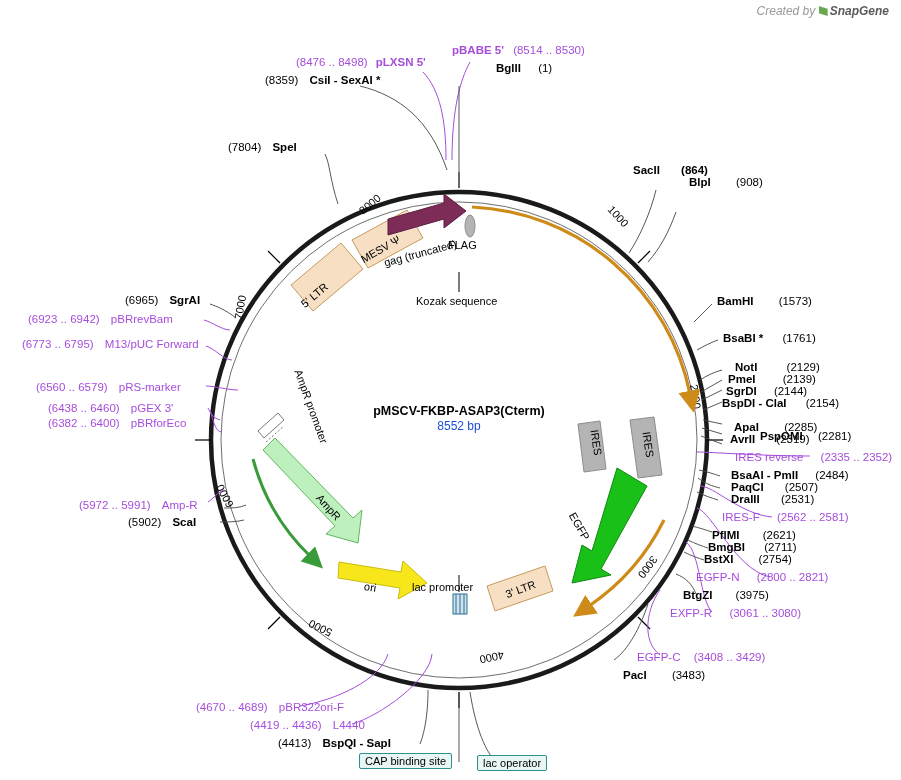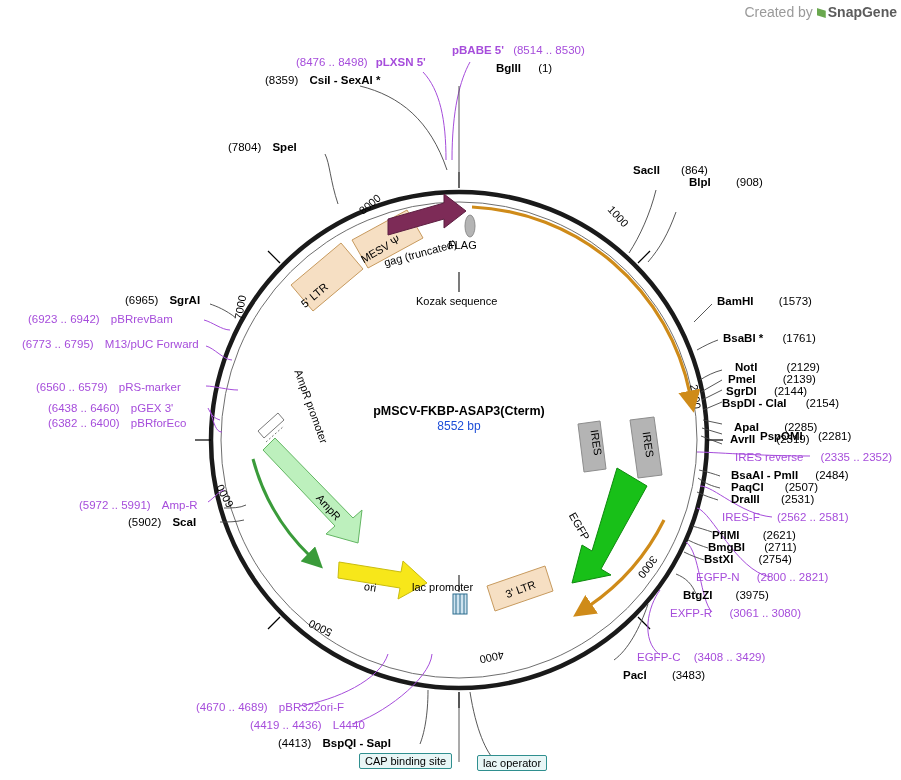--- a/index.html
+++ b/index.html
@@ -9,21 +9,21 @@
     font-family:"Liberation Sans", sans-serif;
     position:relative;
     overflow:hidden;
   }
   #stage{position:absolute;left:0;top:0;width:901px;height:780px;}
   .lbl{position:absolute;white-space:nowrap;font-size:11.5px;line-height:13px;}
   .bold{font-weight:bold;color:#000;}
   .plain{color:#000;}
   .purple{color:#a64ddb;}
   .pos{color:#000;}
-  .creditbar{position:absolute;right:4px;top:4px;font-size:14px;color:#9a9a9a;}
+  .creditbar{position:absolute;right:12px;top:4px;font-size:12px;color:#9a9a9a;font-style:italic;}
   .creditbar b{color:#5b5b5b;font-weight:bold;}
   .snapicon{display:inline-block;width:9px;height:10px;background:#6aa84f;
     clip-path:polygon(0 0,100% 28%,100% 100%,0 72%);vertical-align:-1px;margin-right:2px;}
   .boxlabel{
     position:absolute;border:1px solid #2f8f8f;background:#e8f6f6;color:#000;
     font-size:11px;padding:1px 5px;border-radius:2px;
   }
   .centerTitle{position:absolute;text-align:center;font-weight:bold;font-size:12.5px;color:#000;}
   .centerSub{position:absolute;text-align:center;font-size:12px;color:#1d4ed8;}
   svg{position:absolute;left:0;top:0;}
@@ -218,21 +218,21 @@
     <span class="pos">(8359)</span>
     <span class="bold" style="margin-left:8px;">CsiI  -  SexAI *</span>
   </div>
   <div class="lbl" style="left:228px;top:141px;">
     <span class="pos">(7804)</span>
     <span class="bold" style="margin-left:8px;">SpeI</span>
   </div>
 
   <div class="lbl" style="left:633px;top:164px;">
     <span class="bold">SacII</span>
-    <span class="pos" style="margin-left:18px;">(864)</span>
+    <span class="pos" style="margin-left:18px;font-weight:bold;">(864)</span>
   </div>
   <div class="lbl" style="left:641px;top:176px;padding-left:48px;">
     <span class="bold">BlpI</span>
     <span class="pos" style="margin-left:22px;">(908)</span>
   </div>
   <div class="lbl" style="left:717px;top:295px;">
     <span class="bold">BamHI</span>
     <span class="pos" style="margin-left:22px;">(1573)</span>
   </div>
   <div class="lbl" style="left:723px;top:332px;">

